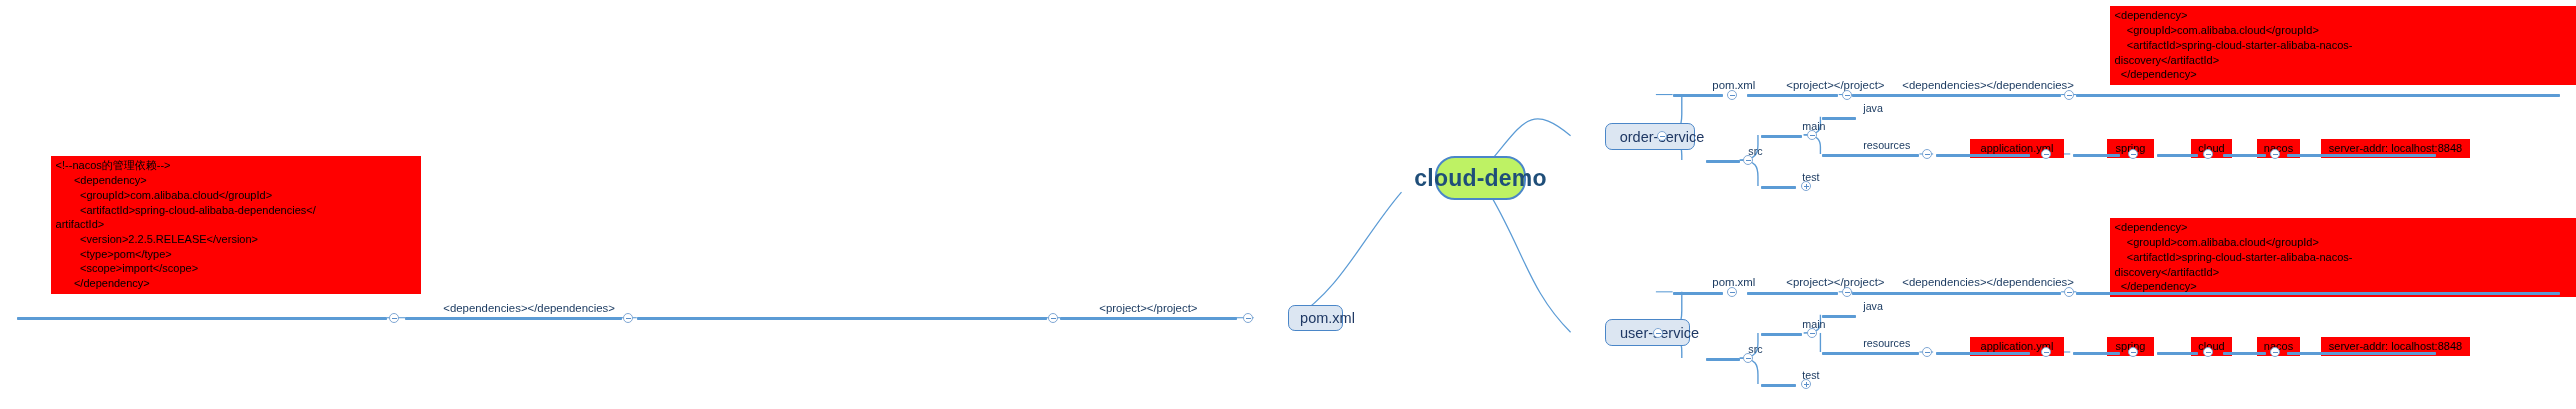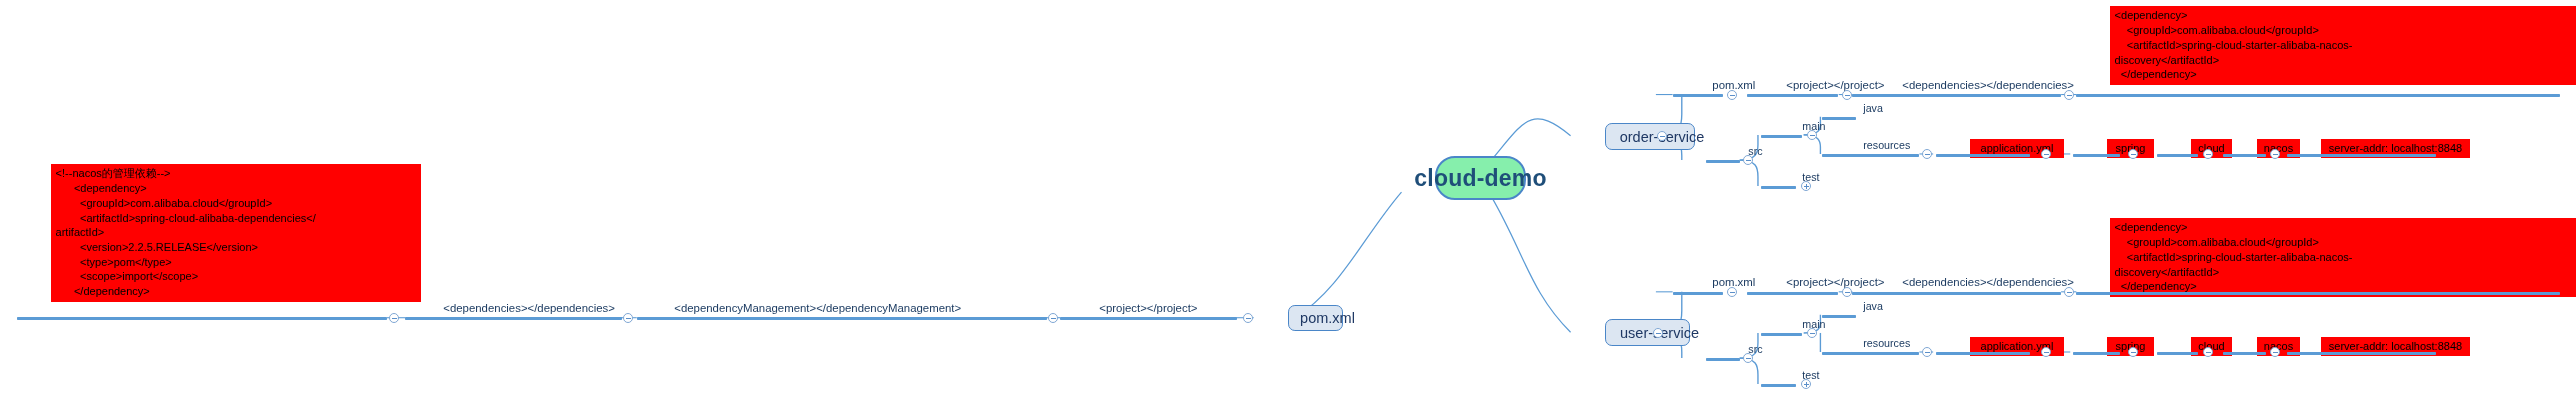--- a/index.html
+++ b/index.html
@@ -28,21 +28,21 @@
   
   .node {
     position: absolute;
     box-sizing: border-box;
     white-space: nowrap;
     margin-left: 34px;
   }
 
   
   .box-central {
-    background: #86efac;
+    background: #bef264;
     border: 2.3px solid #4a86c8;
     border-radius: 20px;
     color: #1f4e79;
     font-size: 23px;
     font-weight: bold;
     letter-spacing: 0.2px;
     display: flex;
     align-items: center;
     justify-content: center;
   }
@@ -186,29 +186,28 @@
 
   <div class="node box-central" style="left:1401px; top:156px; width:91px; height:44px;">cloud-demo</div>
 
   <div class="node box-sub" style="left:1254px; top:305px; width:55px; height:26px;">pom.xml</div>
   <div class="toggle" style="left:1243px; top:313px;"></div>
 
   <div class="node txt" style="left:1063px; top:302px; height:15.2px;">&lt;project&gt;&lt;/project&gt;</div>
   <div class="uline" style="left:1060px; top:317px; width:177px;"></div>
   <div class="toggle" style="left:1048px; top:313px;"></div>
 
-  <div class="node txt" style="left:638px; top:302px; height:15.2px;">&lt;dependencyManagement&gt;&lt;/dependencyManagement&gt;</div>
   <div class="uline" style="left:637px; top:317px; width:410px;"></div>
   <div class="toggle" style="left:623px; top:313px;"></div>
 
   <div class="node txt" style="left:407px; top:302px; height:15.2px;">&lt;dependencies&gt;&lt;/dependencies&gt;</div>
   <div class="uline" style="left:405px; top:317px; width:217px;"></div>
   <div class="toggle" style="left:389px; top:313px;"></div>
 
-  <div class="node red" style="left:17px; top:164px; width:370px;">&lt;!--nacos的管理依赖--&gt;
+  <div class="node red" style="left:17px; top:156px; width:370px;">&lt;!--nacos的管理依赖--&gt;
       &lt;dependency&gt;
         &lt;groupId&gt;com.alibaba.cloud&lt;/groupId&gt;
         &lt;artifactId&gt;spring-cloud-alibaba-dependencies&lt;/
 artifactId&gt;
         &lt;version&gt;2.2.5.RELEASE&lt;/version&gt;
         &lt;type&gt;pom&lt;/type&gt;
         &lt;scope&gt;import&lt;/scope&gt;
       &lt;/dependency&gt;</div>
   <div class="uline" style="left:17px; top:317px; width:370px;"></div>
 

